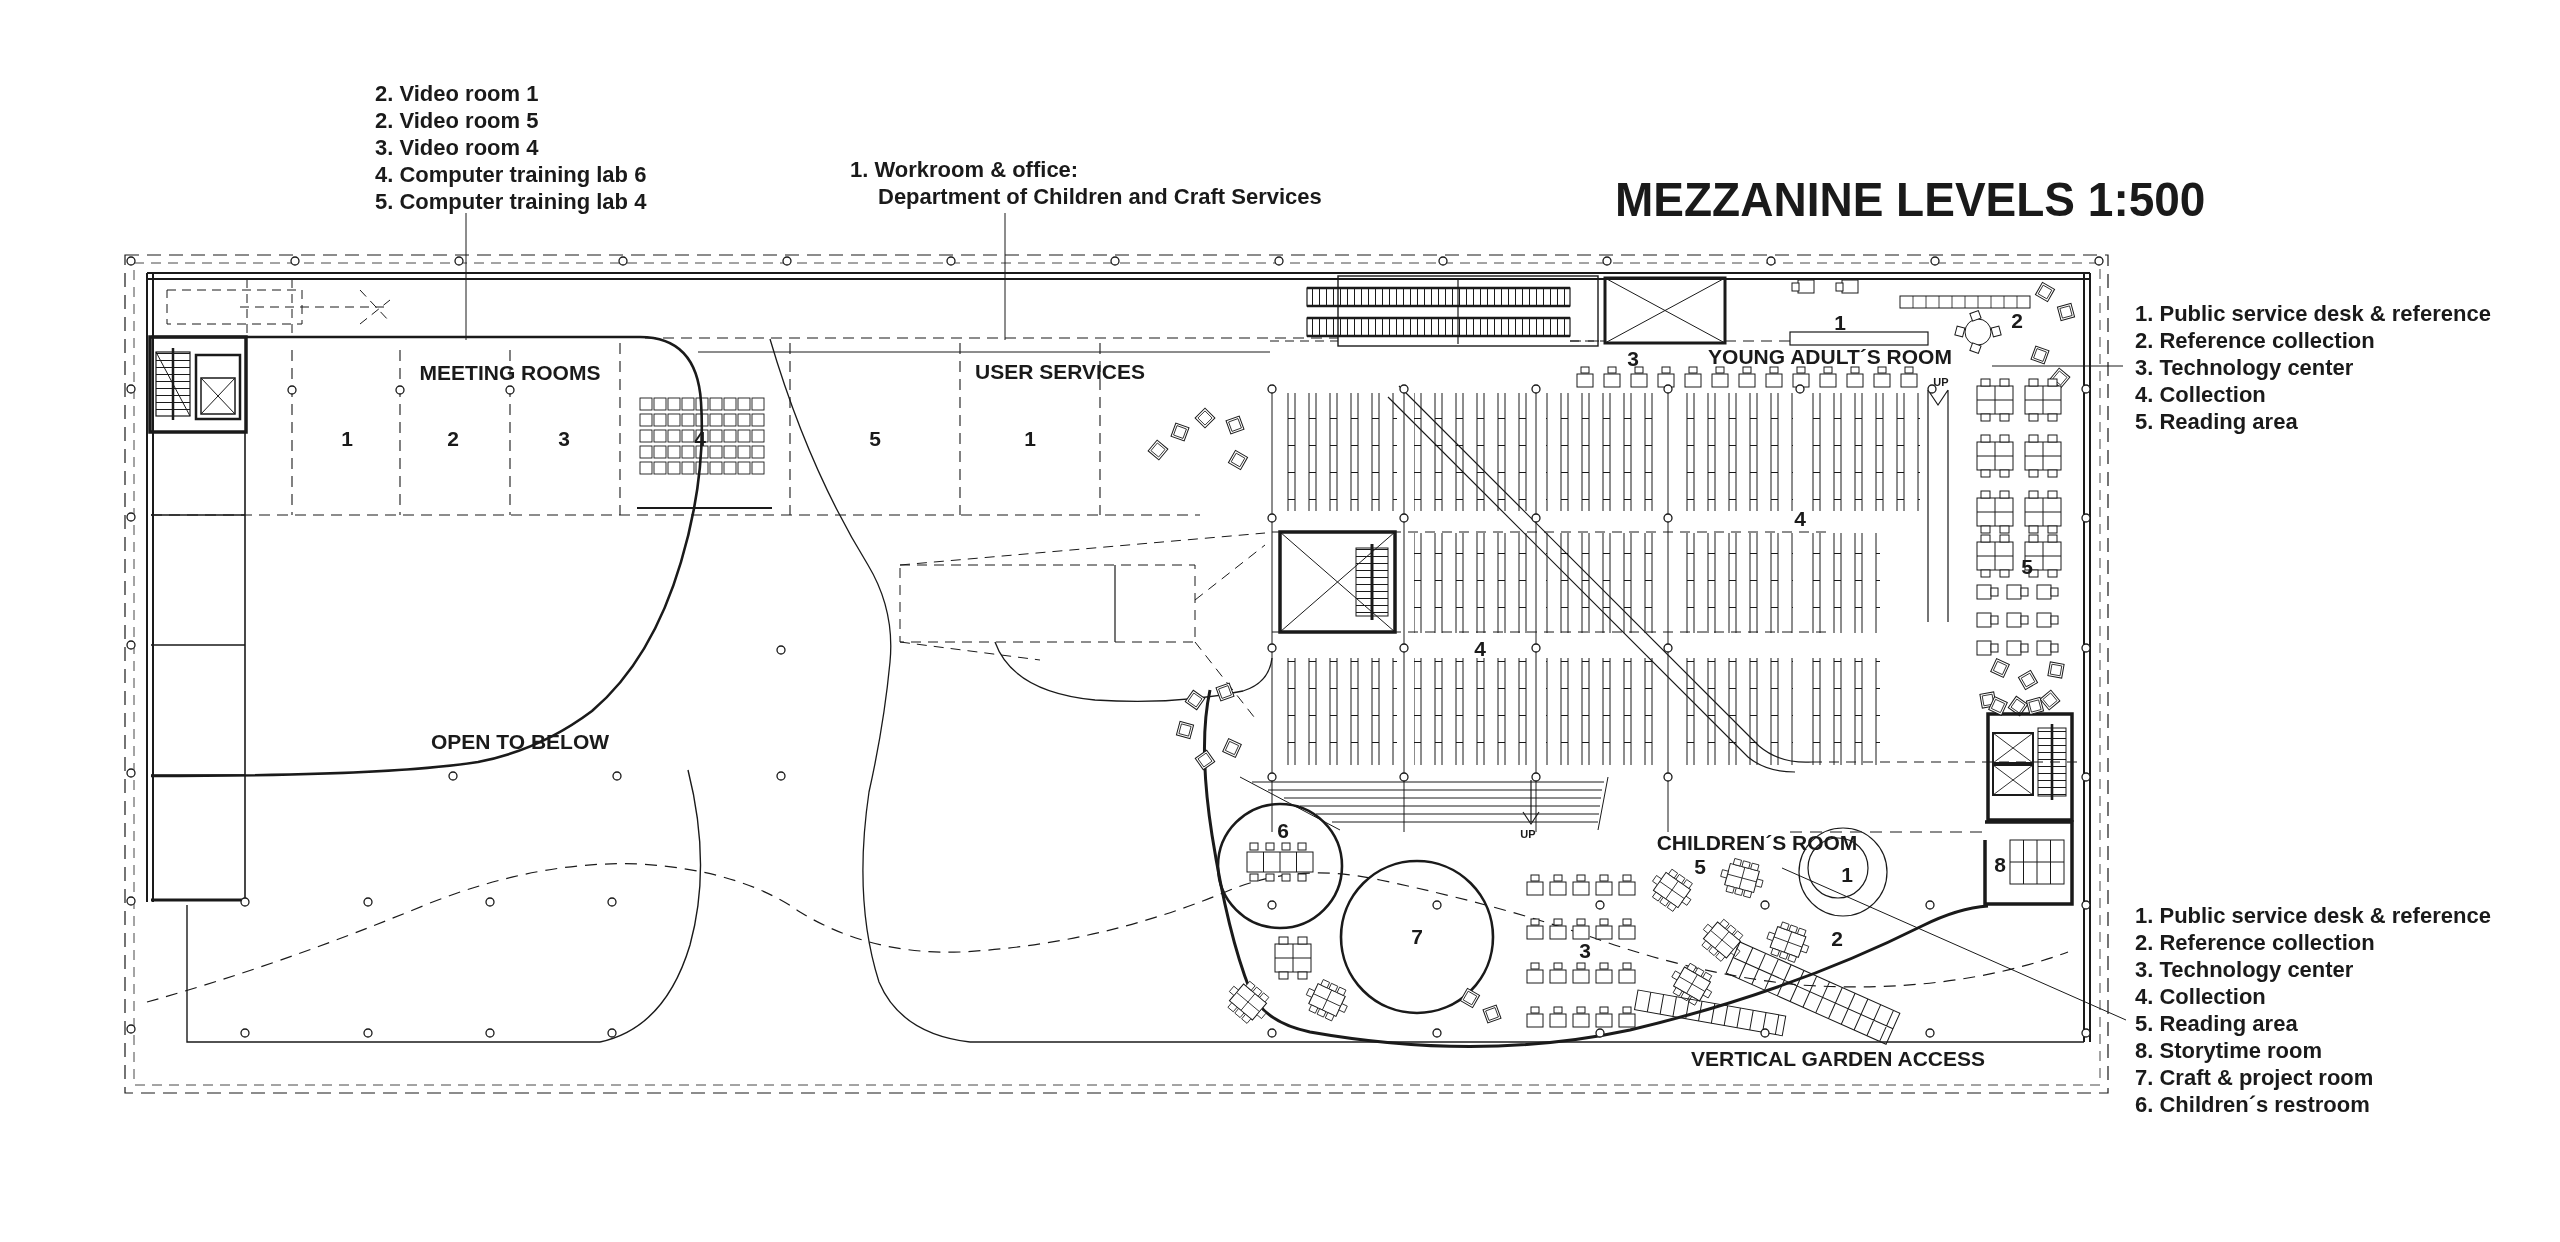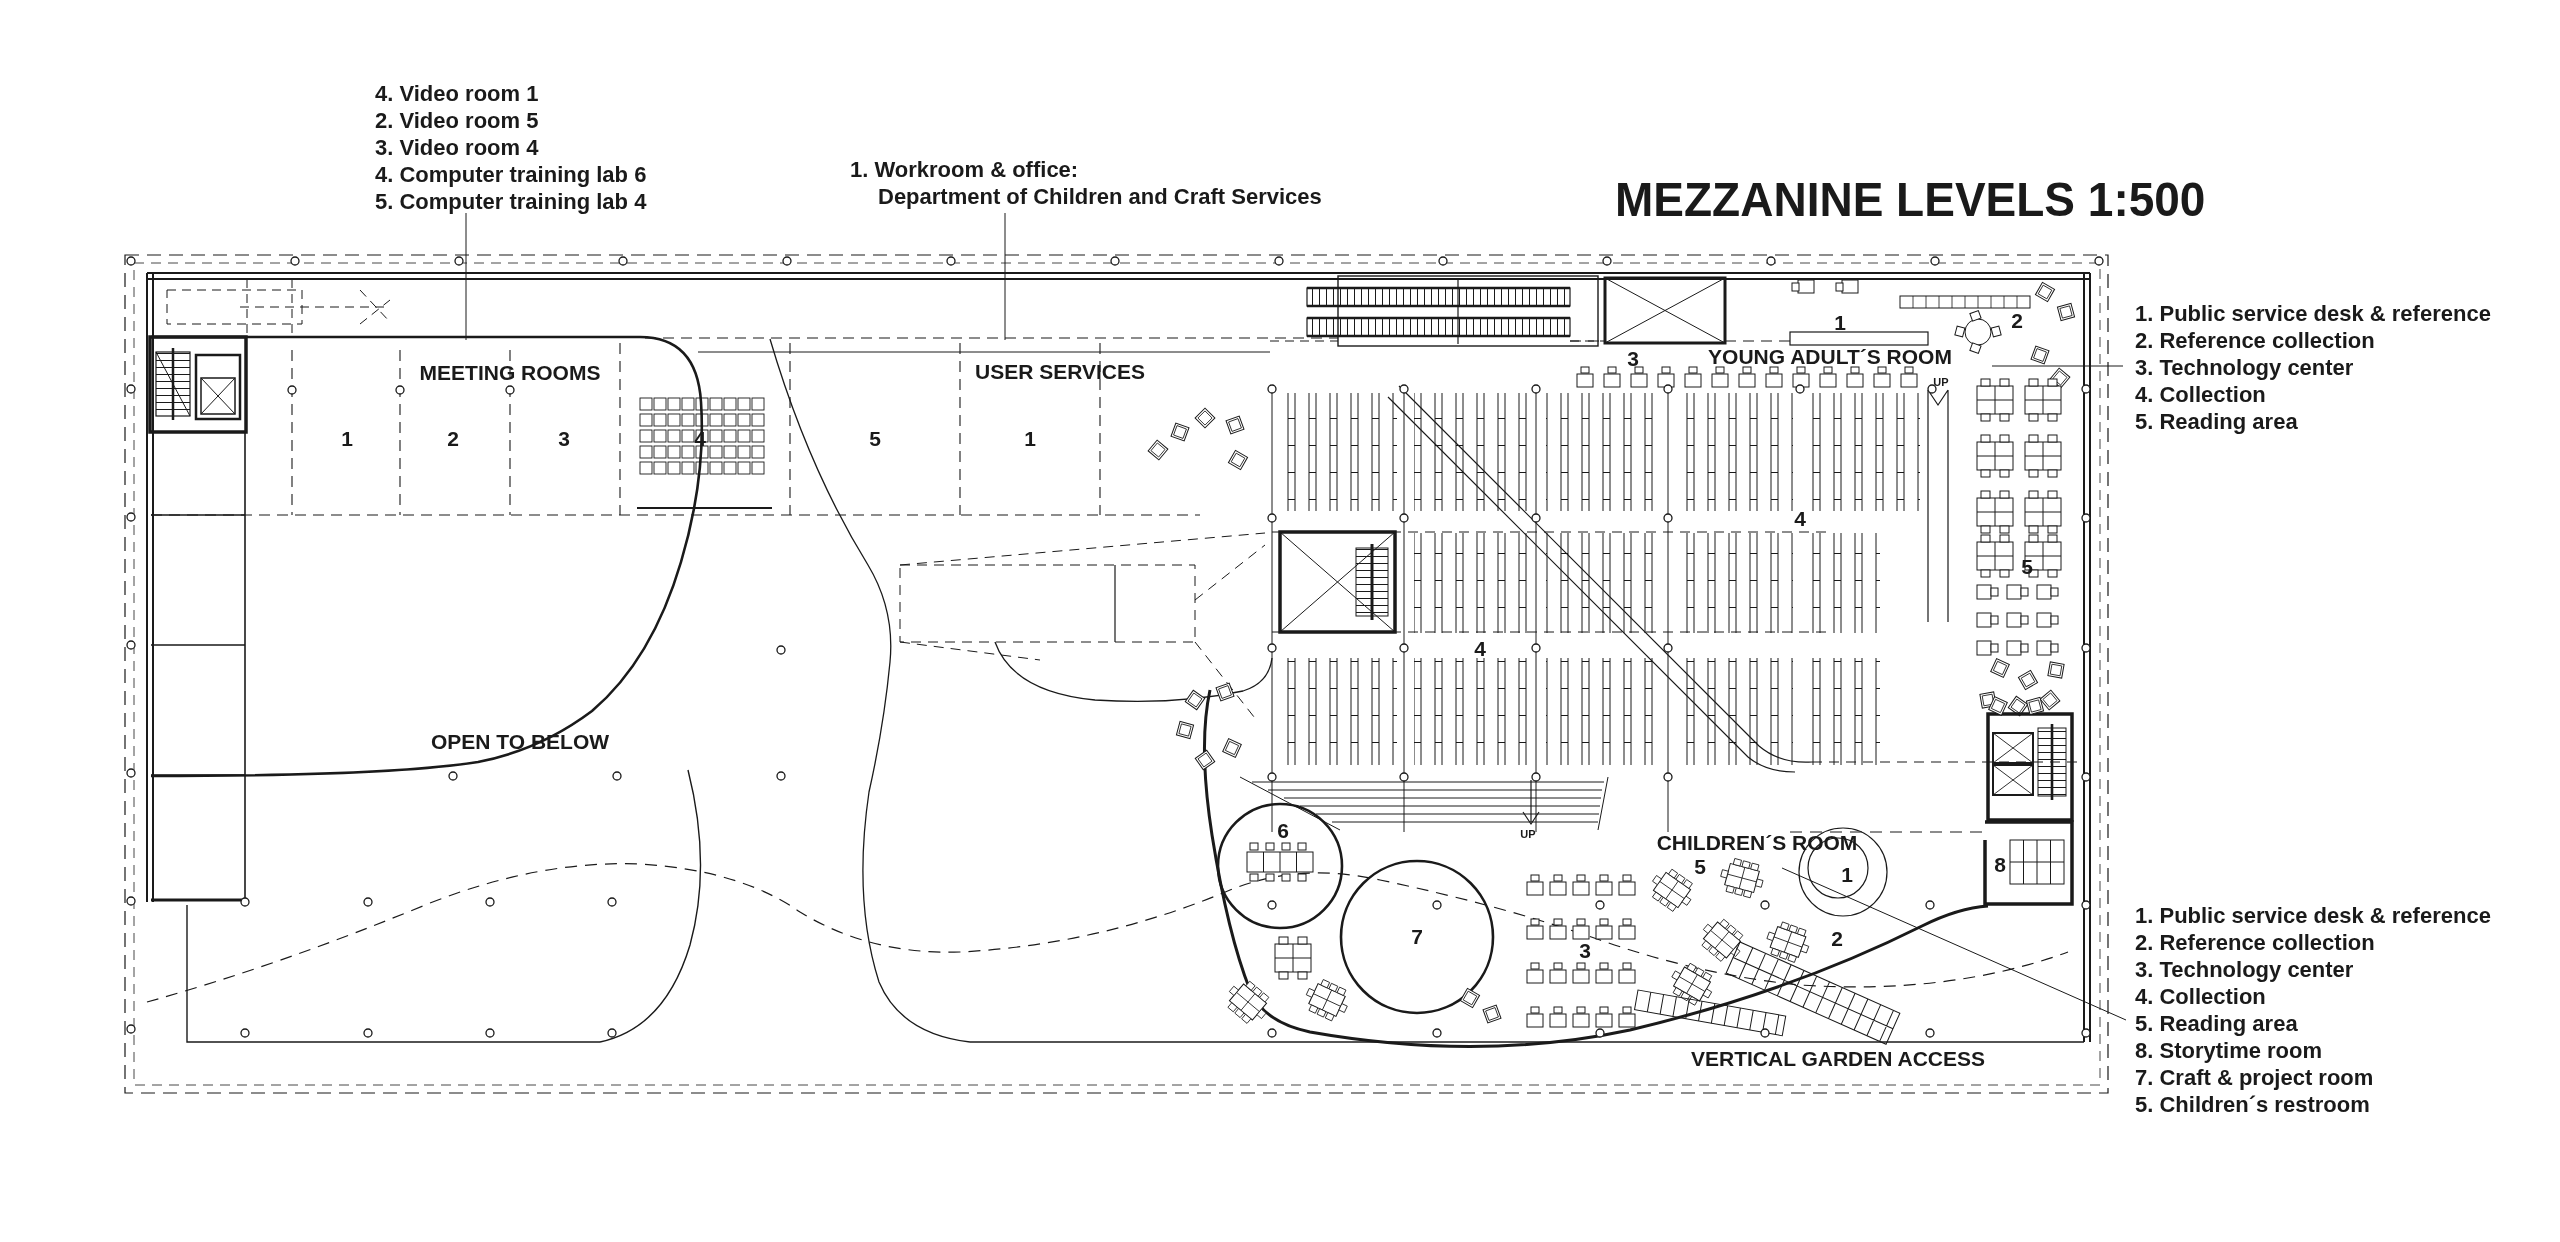--- a/index.html
+++ b/index.html
@@ -493,21 +493,21 @@
     <text class="num" x="2000" y="872">8</text>
 
     <text class="up" x="1941" y="386">UP</text>
     <text class="up" x="1528" y="838">UP</text>
   </g>
 </svg>
 
 <div class="abs title" style="left:1615px;top:172px;">MEZZANINE LEVELS 1:500</div>
 
 <div class="abs legend" style="left:375px;top:80px;">
-  <div>4. Video room 1</div>
+  <div>2. Video room 1</div>
   <div>2. Video room 5</div>
   <div>3. Video room 4</div>
   <div>4. Computer training lab 6</div>
   <div>5. Computer training lab 4</div>
 </div>
 
 <div class="abs legend" style="left:850px;top:156px;">
   <div>1. Workroom &amp; office:</div>
   <div style="padding-left:28px;">Department of Children and Craft Services</div>
 </div>
@@ -521,14 +521,14 @@
 </div>
 
 <div class="abs legend" style="left:2135px;top:902px;">
   <div>1. Public service desk &amp; reference</div>
   <div>2. Reference collection</div>
   <div>3. Technology center</div>
   <div>4. Collection</div>
   <div>5. Reading area</div>
   <div>8. Storytime room</div>
   <div>7. Craft &amp; project room</div>
-  <div>5. Children´s restroom</div>
+  <div>6. Children´s restroom</div>
 </div>
 
 </body></html>

